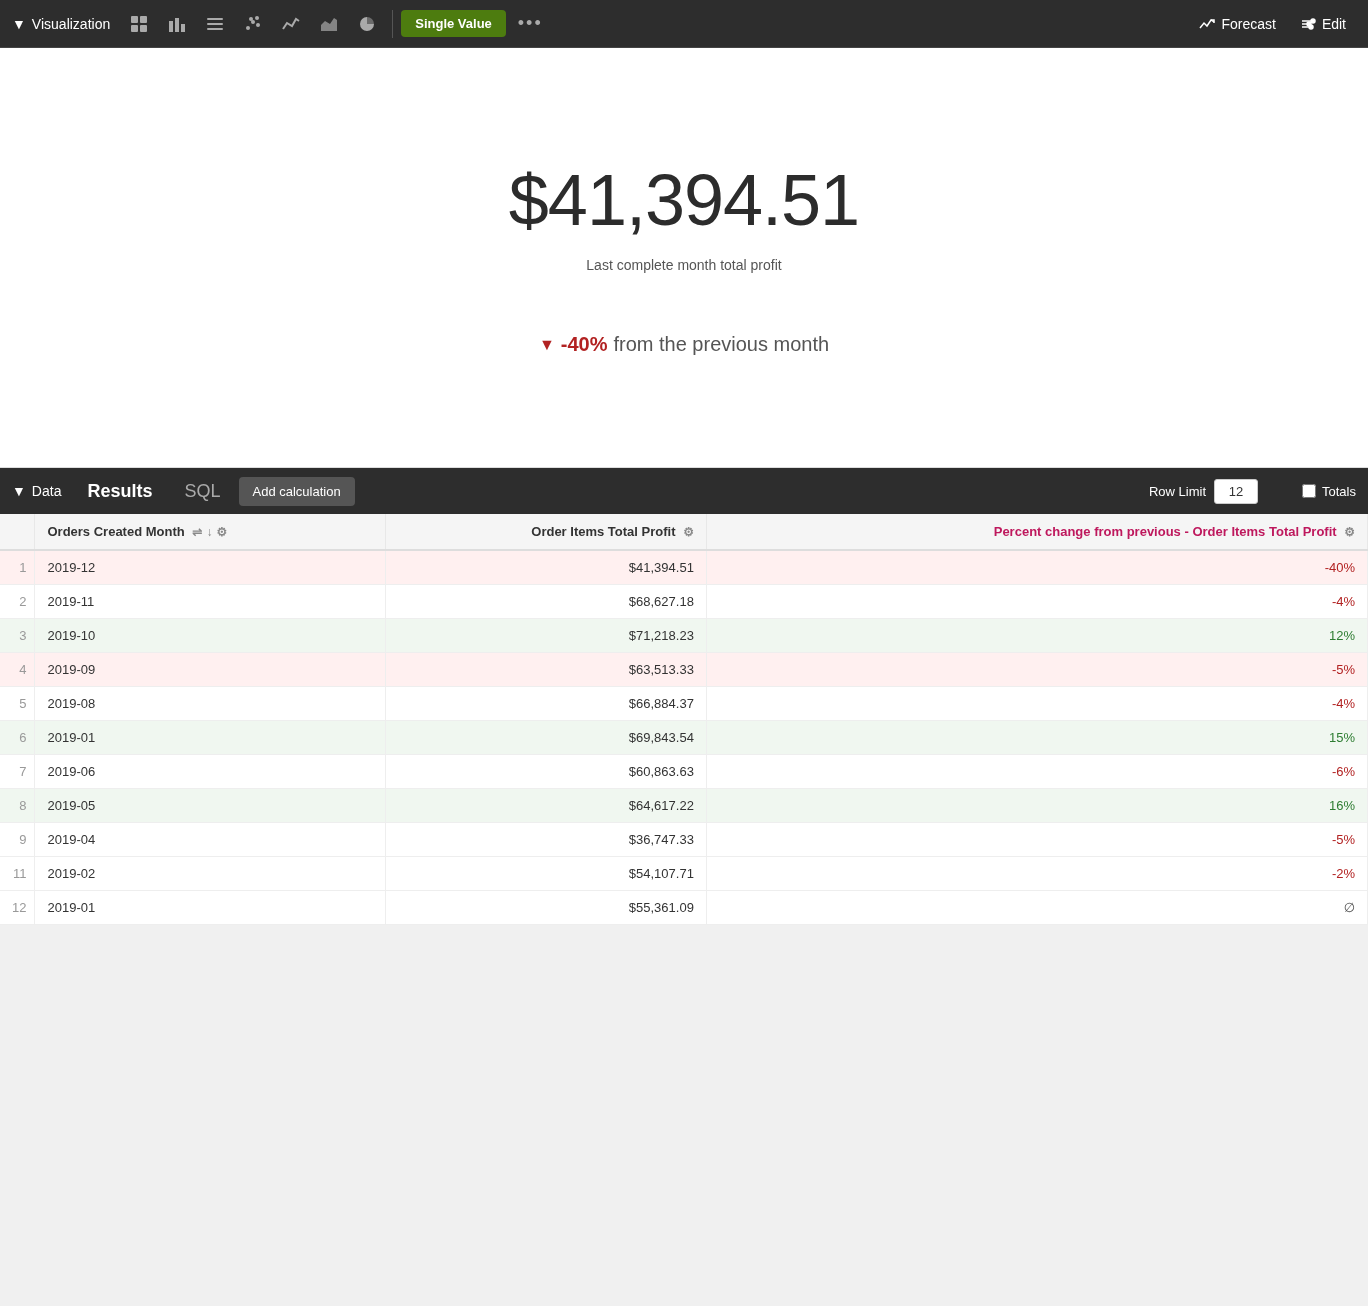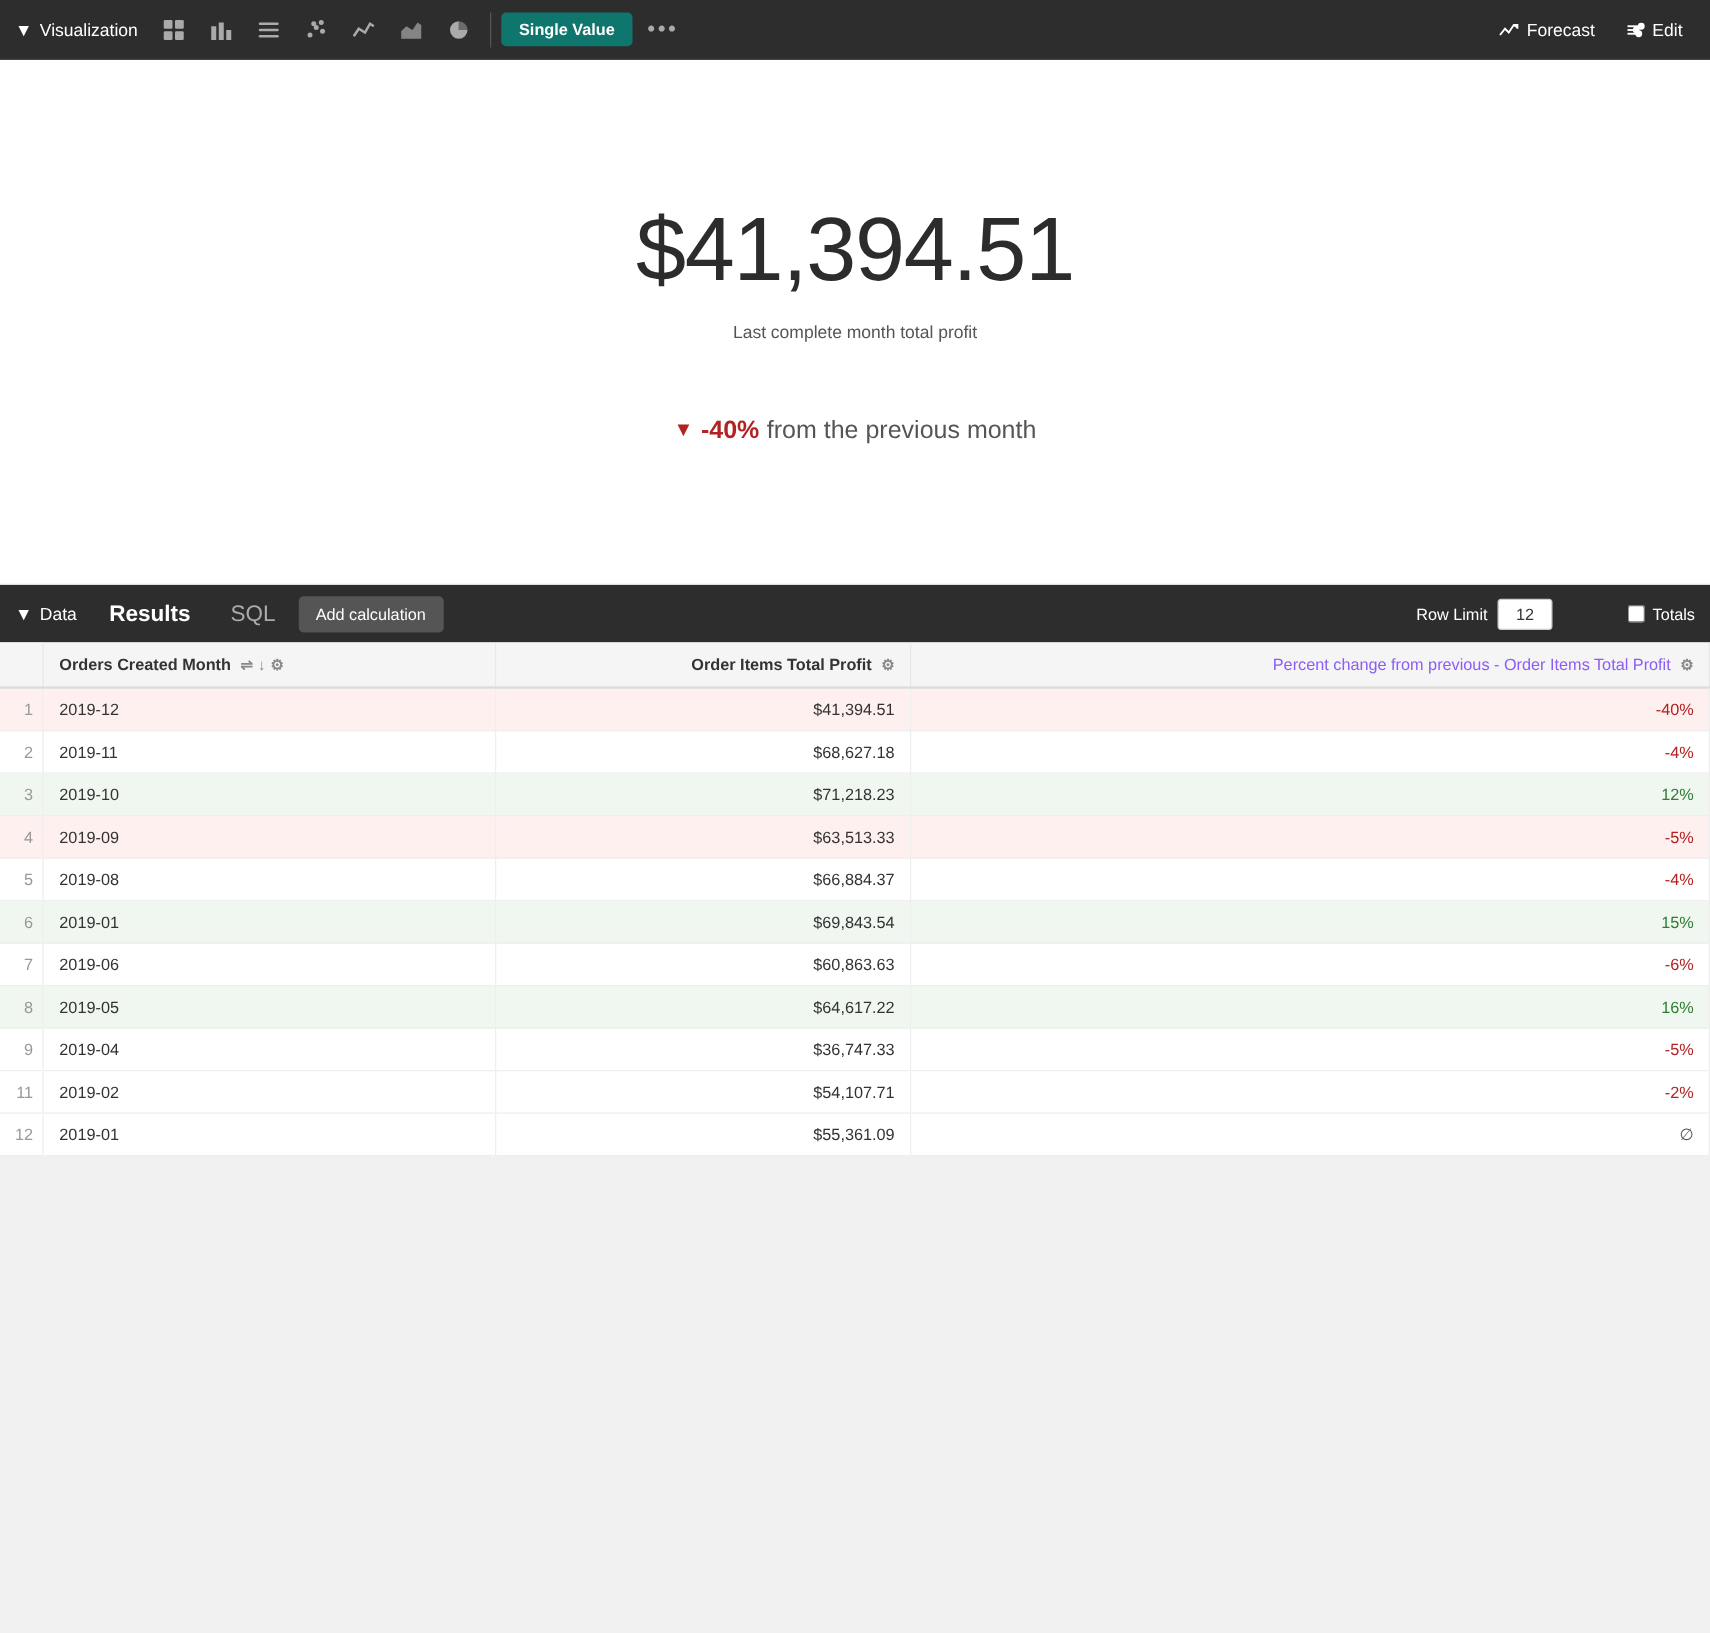--- a/index.html
+++ b/index.html
@@ -31,21 +31,21 @@
       cursor: pointer;
       padding: 6px 8px;
       border-radius: 4px;
       display: flex;
       align-items: center;
       justify-content: center;
       font-size: 16px;
     }
     .toolbar-divider { width: 1px; height: 28px; background: #555; margin: 0 4px; }
     .toolbar-text-btn {
-      background: #0f766e;
+      background: #4d7c0f;
       border: none;
       color: #fff;
       cursor: pointer;
       padding: 6px 14px;
       border-radius: 4px;
       font-size: 13px;
       font-weight: 600;
     }
     .toolbar-spacer { flex: 1; }
     .forecast-btn {
@@ -170,21 +170,21 @@
       color: #333;
       font-size: 13px;
       text-align: center;
     }
     .totals-section {
       display: flex;
       align-items: center;
       gap: 6px;
       color: #fff;
       font-size: 13px;
-      margin-left: 32px;
+      margin-left: 16px;
       padding-left: 24px;
     }
     .totals-checkbox {
       width: 14px;
       height: 14px;
       cursor: pointer;
     }
 
     
     .table-container {
@@ -366,21 +366,21 @@
             <span class="th-icon">⚙</span>
           </span>
         </th>
         <th class="right">
           <span>Order Items <strong>Total Profit</strong></span>
           <span class="th-controls">
             <span class="th-icon">⚙</span>
           </span>
         </th>
         <th class="right">
-          <span style="color:#8b5cf6; font-weight:400;">Percent change from previous - Order Items Total Profit</span>
+          <span style="color:#be185d; font-weight:700;">Percent change from previous - Order Items Total Profit</span>
           <span class="th-controls">
             <span class="th-icon">⚙</span>
           </span>
         </th>
       </tr>
     </thead>
     <tbody id="table-body">
     <tr style="background: rgb(255, 240, 240);">
           <td class="row-num">1</td>
           <td>2019-12</td>

